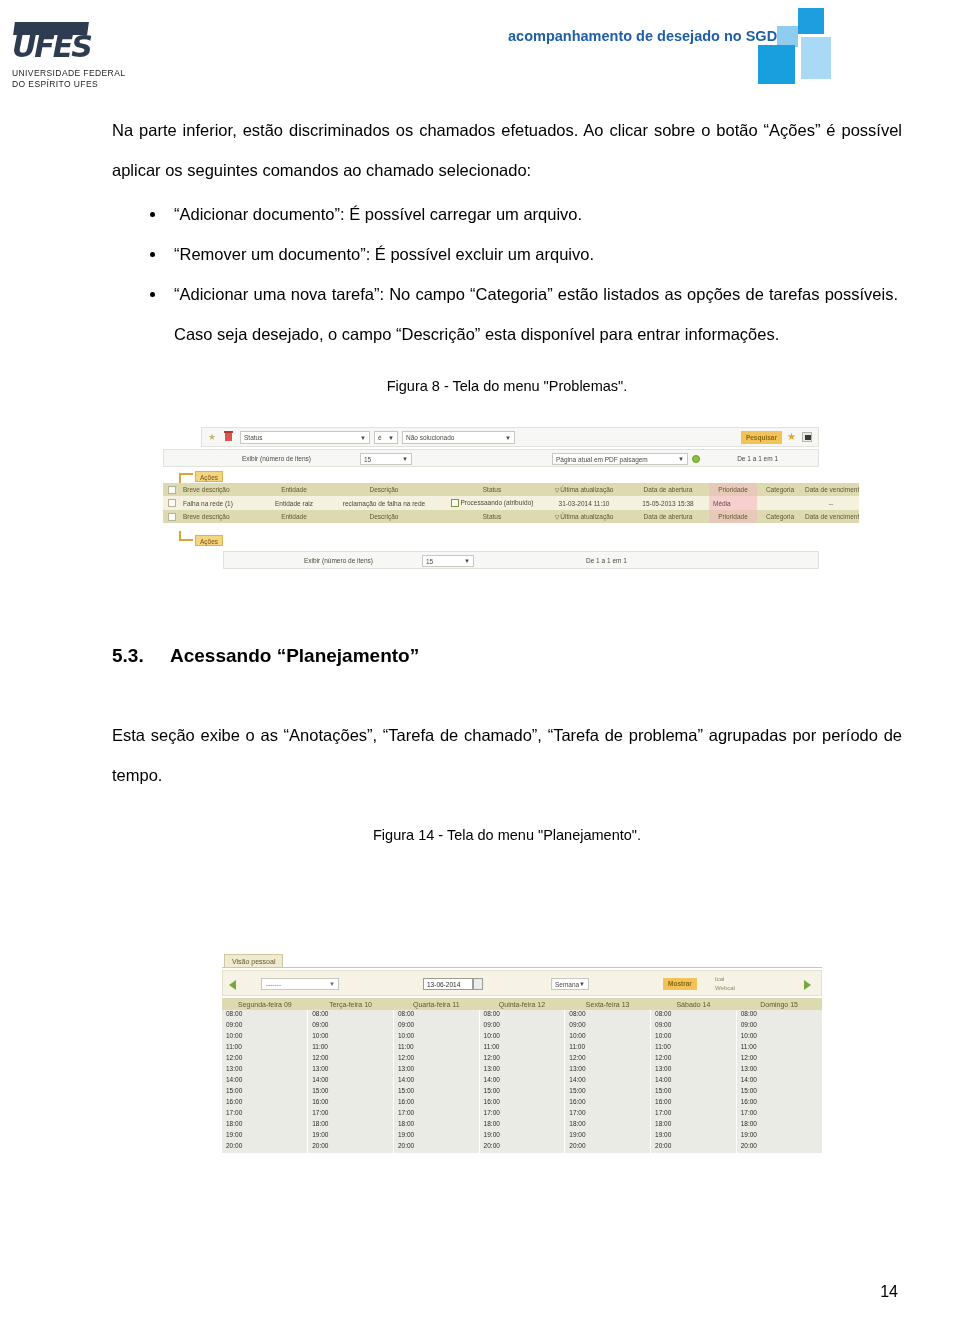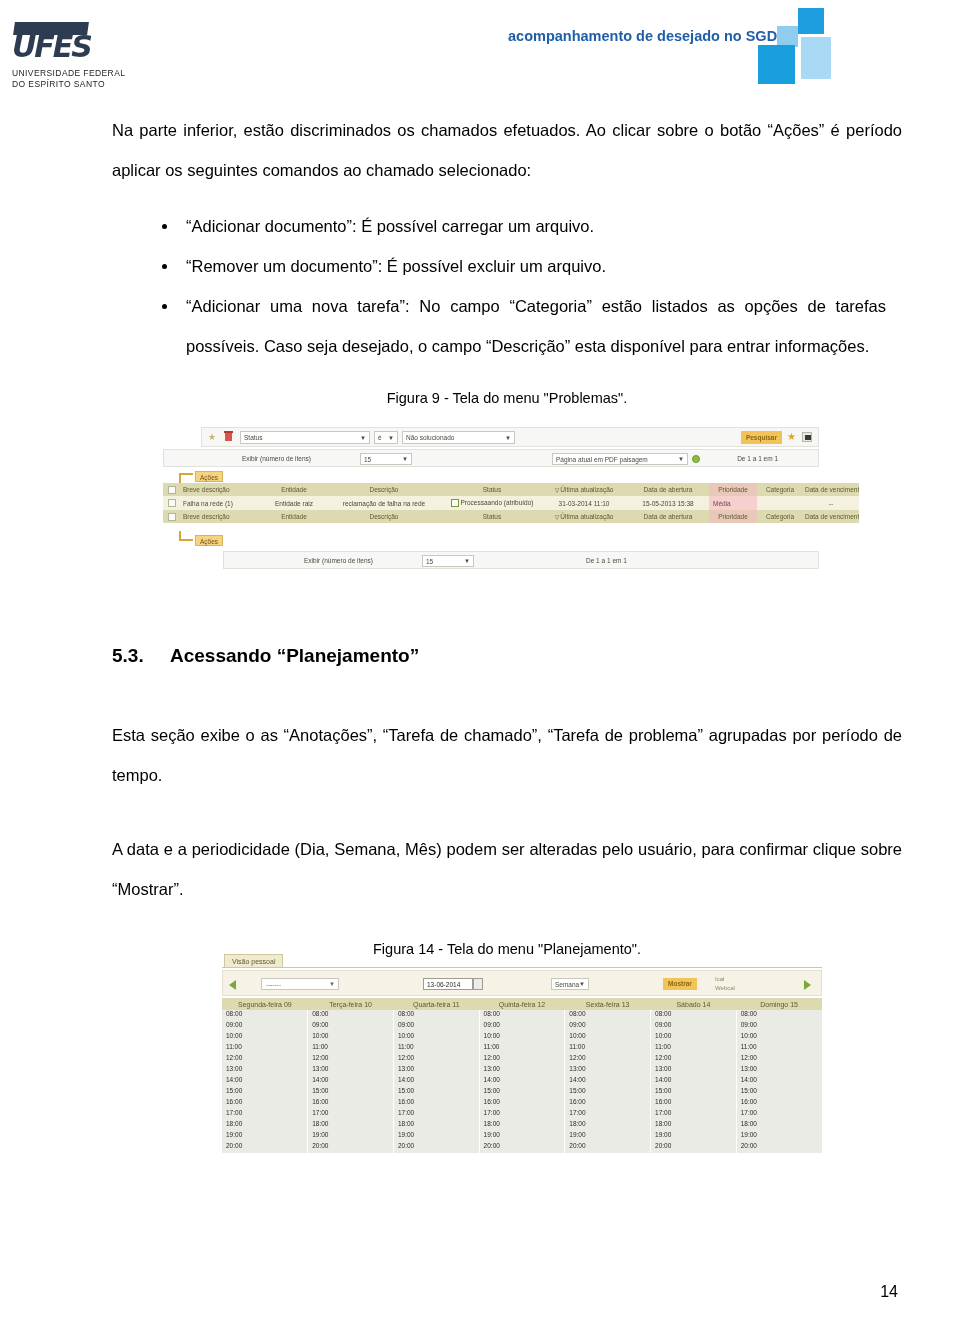--- a/index.html
+++ b/index.html
@@ -104,21 +104,21 @@
   p.body-text {
     margin: 0 0 0 0;
     font-family: "Liberation Sans", sans-serif;
     font-size: 16.5px;
     line-height: 40px;
     text-align: justify;
     text-justify: inter-word;
     color: #000;
   }
   ul.bullets {
-    margin: 16px;
+    margin: 4px;
     padding: 0 0 0 58px;
     list-style: none;
   }
   ul.bullets > li {
     position: relative;
     font-family: "Liberation Sans", sans-serif;
     font-size: 16.5px;
     line-height: 40px;
     text-align: justify;
     color: #000;
@@ -552,47 +552,47 @@
 <div class="page-header">
 
   <div class="ufes-logo">
     <div class="ufes-mark">
       <div class="ufes-blue"></div>
       <div class="ufes-bar"></div>
       <div class="ufes-letters">UFES</div>
     </div>
     <div class="ufes-name">
       <div>UNIVERSIDADE FEDERAL</div>
-      <div>DO ESPÍRITO SANTO</div>
+      <div>DO ESPÍRITO UFES</div>
     </div>
   </div>
 
   <div class="header-title">
     <div>acompanhamento de desejado no SGD</div>
   </div>
 
   <div class="header-squares">
     <div class="sq sq1"></div>
     <div class="sq sq2"></div>
     <div class="sq sq3"></div>
     <div class="sq sq4"></div>
   </div>
 </div>
 
 <div class="content">
 
-  <p class="body-text">Na parte inferior, estão discriminados os chamados efetuados. Ao clicar sobre o botão “Ações” é período aplicar os seguintes comandos ao chamado selecionado:</p>
+  <p class="body-text">Na parte inferior, estão discriminados os chamados efetuados. Ao clicar sobre o botão “Ações” é possível aplicar os seguintes comandos ao chamado selecionado:</p>
 
   <ul class="bullets">
     <li>“Adicionar documento”: É possível carregar um arquivo.</li>
     <li>“Remover um documento”: É possível excluir um arquivo.</li>
     <li>“Adicionar uma nova tarefa”: No campo “Categoria” estão listados as opções de tarefas possíveis. Caso seja desejado, o campo “Descrição” esta disponível para entrar informações.</li>
   </ul>
 
-  <div class="fig-caption" style="margin-top:24px;">Figura 9 - Tela do menu "Problemas".</div>
+  <div class="fig-caption" style="margin-top:24px;">Figura 8 - Tela do menu "Problemas".</div>
 </div>
 
 <div class="fig9">
 
   <div class="f9-searchbar">
     <div class="f9-mini-icon icon-star-small">★</div>
     <div class="icon-trash f9-mini-icon" style="position:absolute;">
       <div class="lid"></div>
       <div class="can"></div>
     </div>
@@ -698,21 +698,20 @@
     </div>
     <div class="fb-range">De 1 a 1 em 1</div>
   </div>
 </div>
 
 <div class="content" style="top:645px;">
   <h3 class="section-heading">
     <span class="num">5.3.</span><span>Acessando “Planejamento”</span>
   </h3>
   <p class="body-text" style="margin-top:48px;">Esta seção exibe o as “Anotações”, “Tarefa de chamado”, “Tarefa de problema” agrupadas por período de tempo.</p>
-  <p class="body-text" style="margin-top:34px;">A data e a periodicidade (Dia, Semana, Mês) podem ser alteradas pelo usuário, para confirmar clique sobre “Mostrar”.</p>
   <div class="fig-caption" style="margin-top:32px;">Figura 14 - Tela do menu "Planejamento".</div>
 </div>
 
 <div class="fig10">
 
   <div class="f10-tabline"></div>
   <div class="f10-tab">Visão pessoal</div>
 
   <div class="f10-toolbar">
     <div class="arrow-left"></div>

